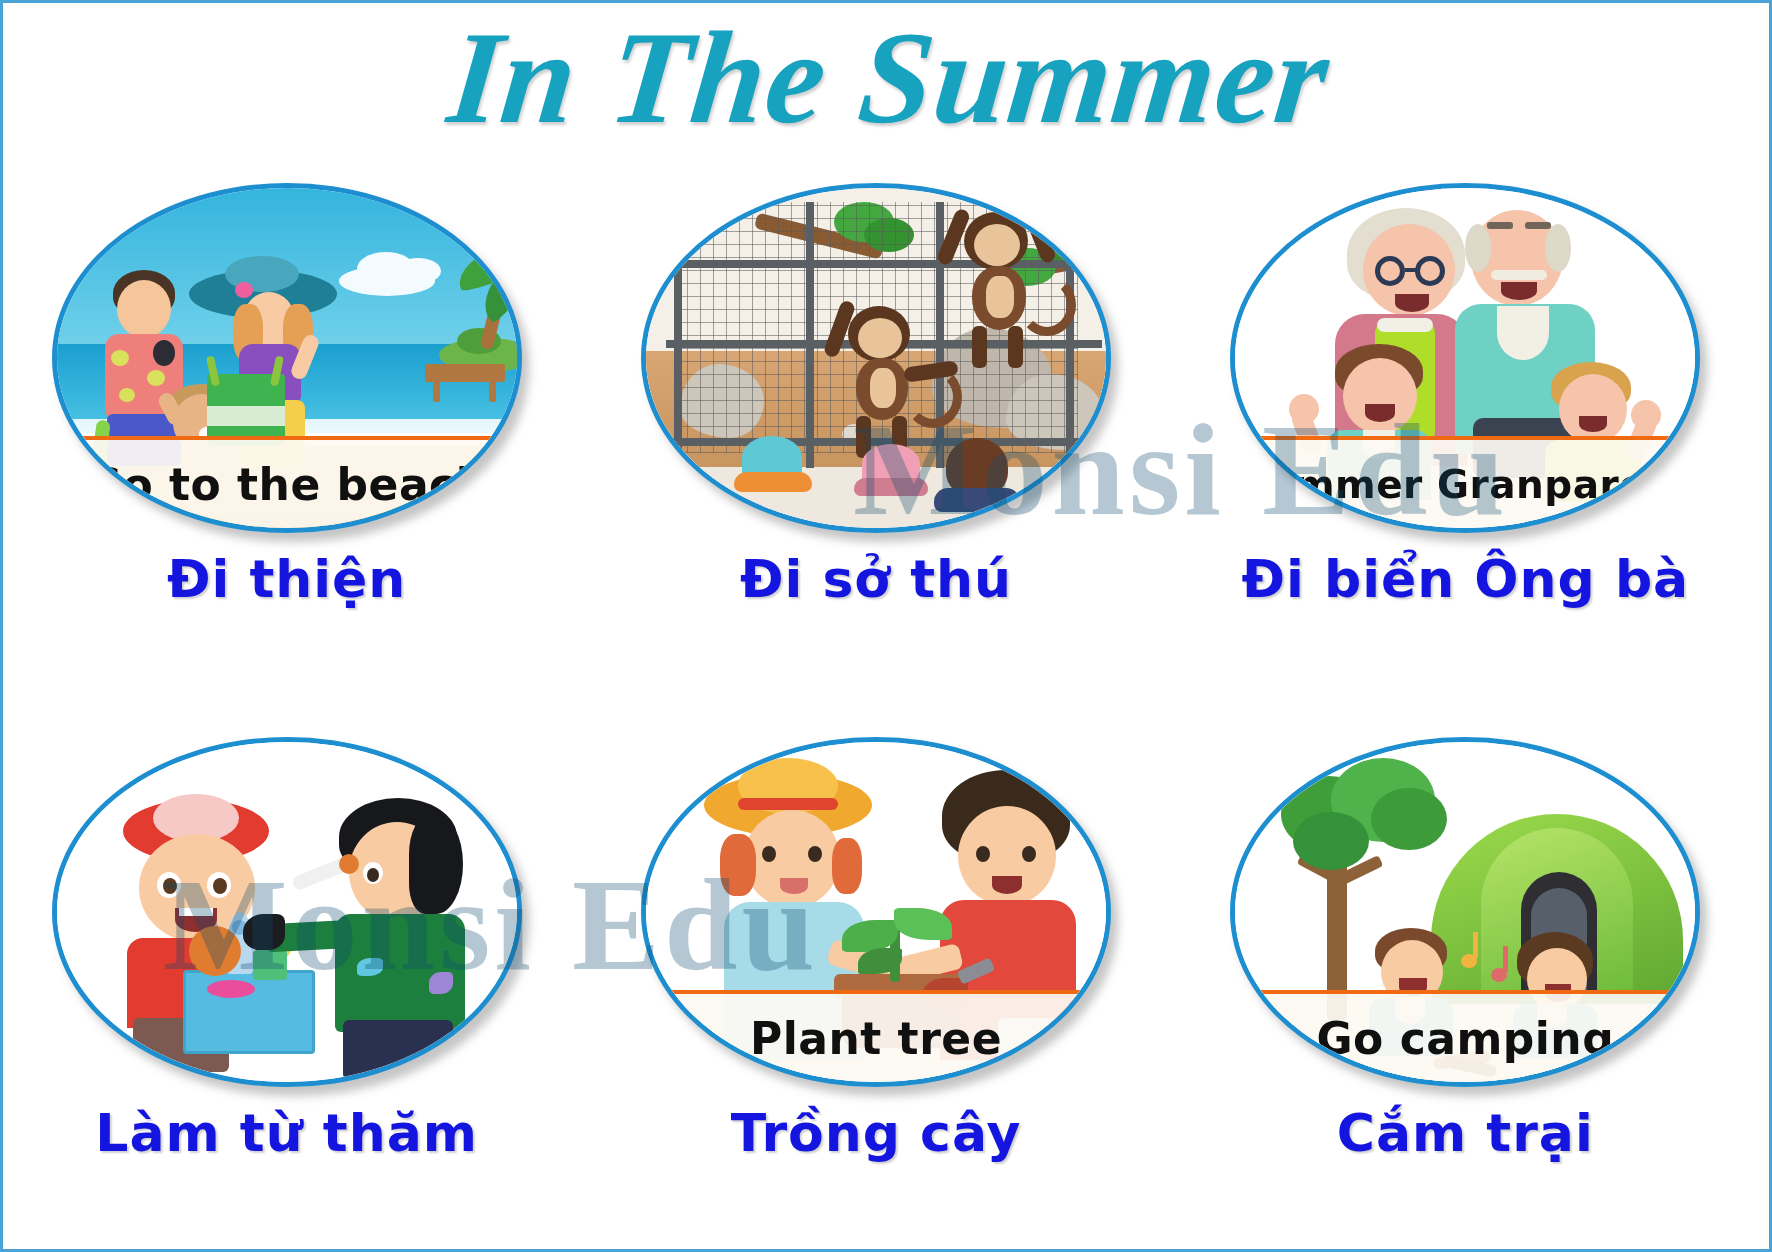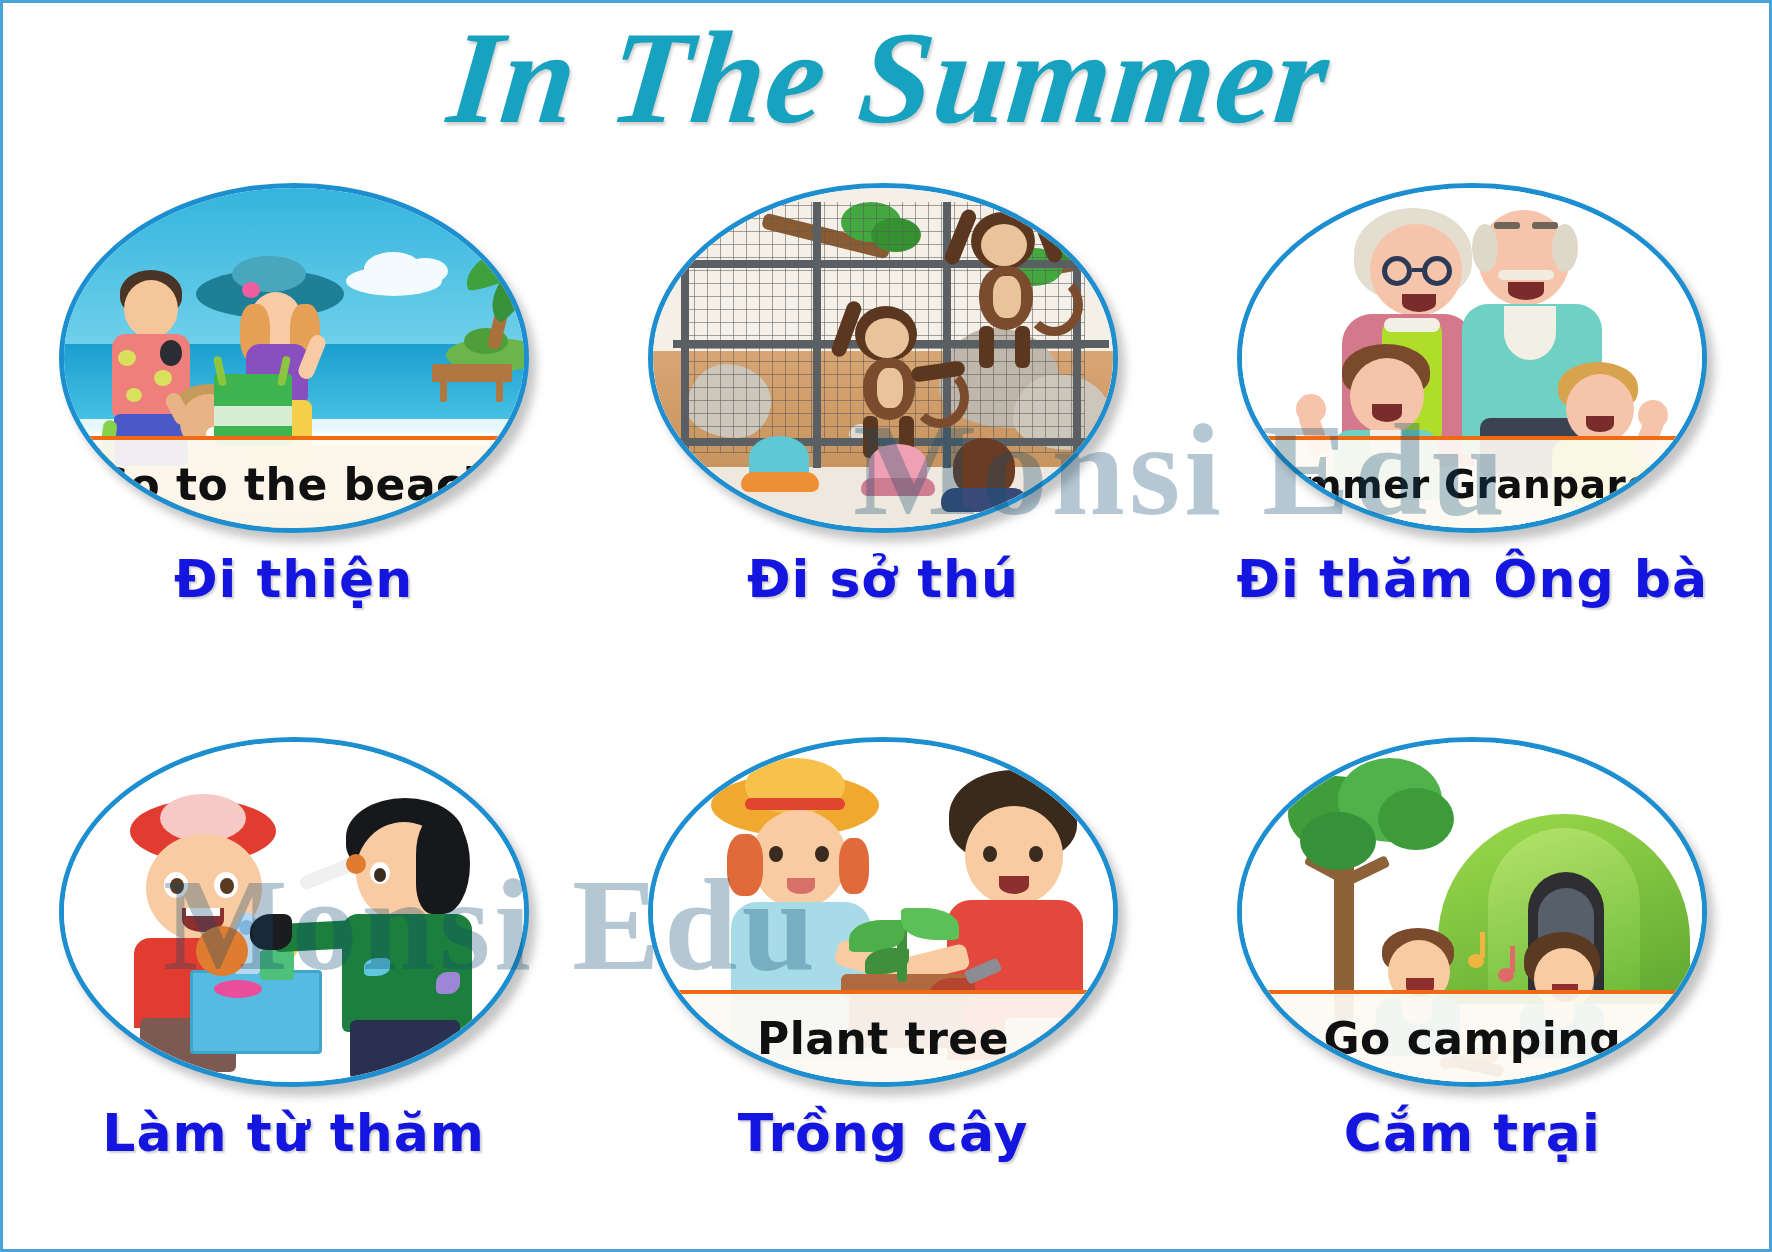--- a/index.html
+++ b/index.html
@@ -40,21 +40,21 @@
     opacity:.30;
     white-space:nowrap;
     pointer-events:none;
     z-index:40;
     letter-spacing:4px;
   }
   #wm-top  { left:850px;  top:390px;  font-size:132px; }
   #wm-bot  { left:160px;  top:845px;  font-size:132px; }
   
   #grid {
-    position:absolute; left:20px; top:180px;
+    position:absolute; left:13px; top:180px;
     width:1720px; height:1060px;
     display:grid;
     grid-template-columns:repeat(3,1fr);
     grid-template-rows:repeat(2,1fr);
     column-gap:6px; row-gap:2px;
     z-index:10;
     gap:48px;
   }
   .cell { position:relative; display:flex; flex-direction:column; align-items:center; }
   
@@ -327,21 +327,21 @@
           <div class="head" style="left:324px;top:186px;width:68px;height:70px;background:#f6c3ab;"></div>
           <div class="head" style="left:344px;top:228px;width:28px;height:16px;background:#7a2b2b;border-radius:0 0 50% 50%;"></div>
           <div class="body" style="left:310px;top:252px;width:96px;height:62px;background:#b0dc2a;border-radius:14px 14px 0 0;"></div>
           <div class="arm" style="left:396px;top:228px;width:20px;height:44px;background:#f6c3ab;transform:rotate(22deg);"></div>
           <div class="head" style="left:396px;top:212px;width:30px;height:30px;background:#f6c3ab;"></div>
         </div>
         <div class="band">
           <span>Summer  Granparent</span>
         </div>
       </div>
-      <div class="viet">Đi thăm Ông bà</div>
+      <div class="viet">Đi biển Ông bà</div>
     </div>
 
     <div class="cell">
       <div class="card c4">
         <div class="scene">
           <div class="ch-bg"></div>
 
           <div class="hat-brim" style="left:66px;top:58px;width:146px;height:62px;background:#e23b30;"></div>
           <div class="hat-brim" style="left:96px;top:52px;width:86px;height:48px;background:#f6c8c6;"></div>
           <div class="head" style="left:82px;top:92px;width:116px;height:108px;background:#f9cba2;"></div>

